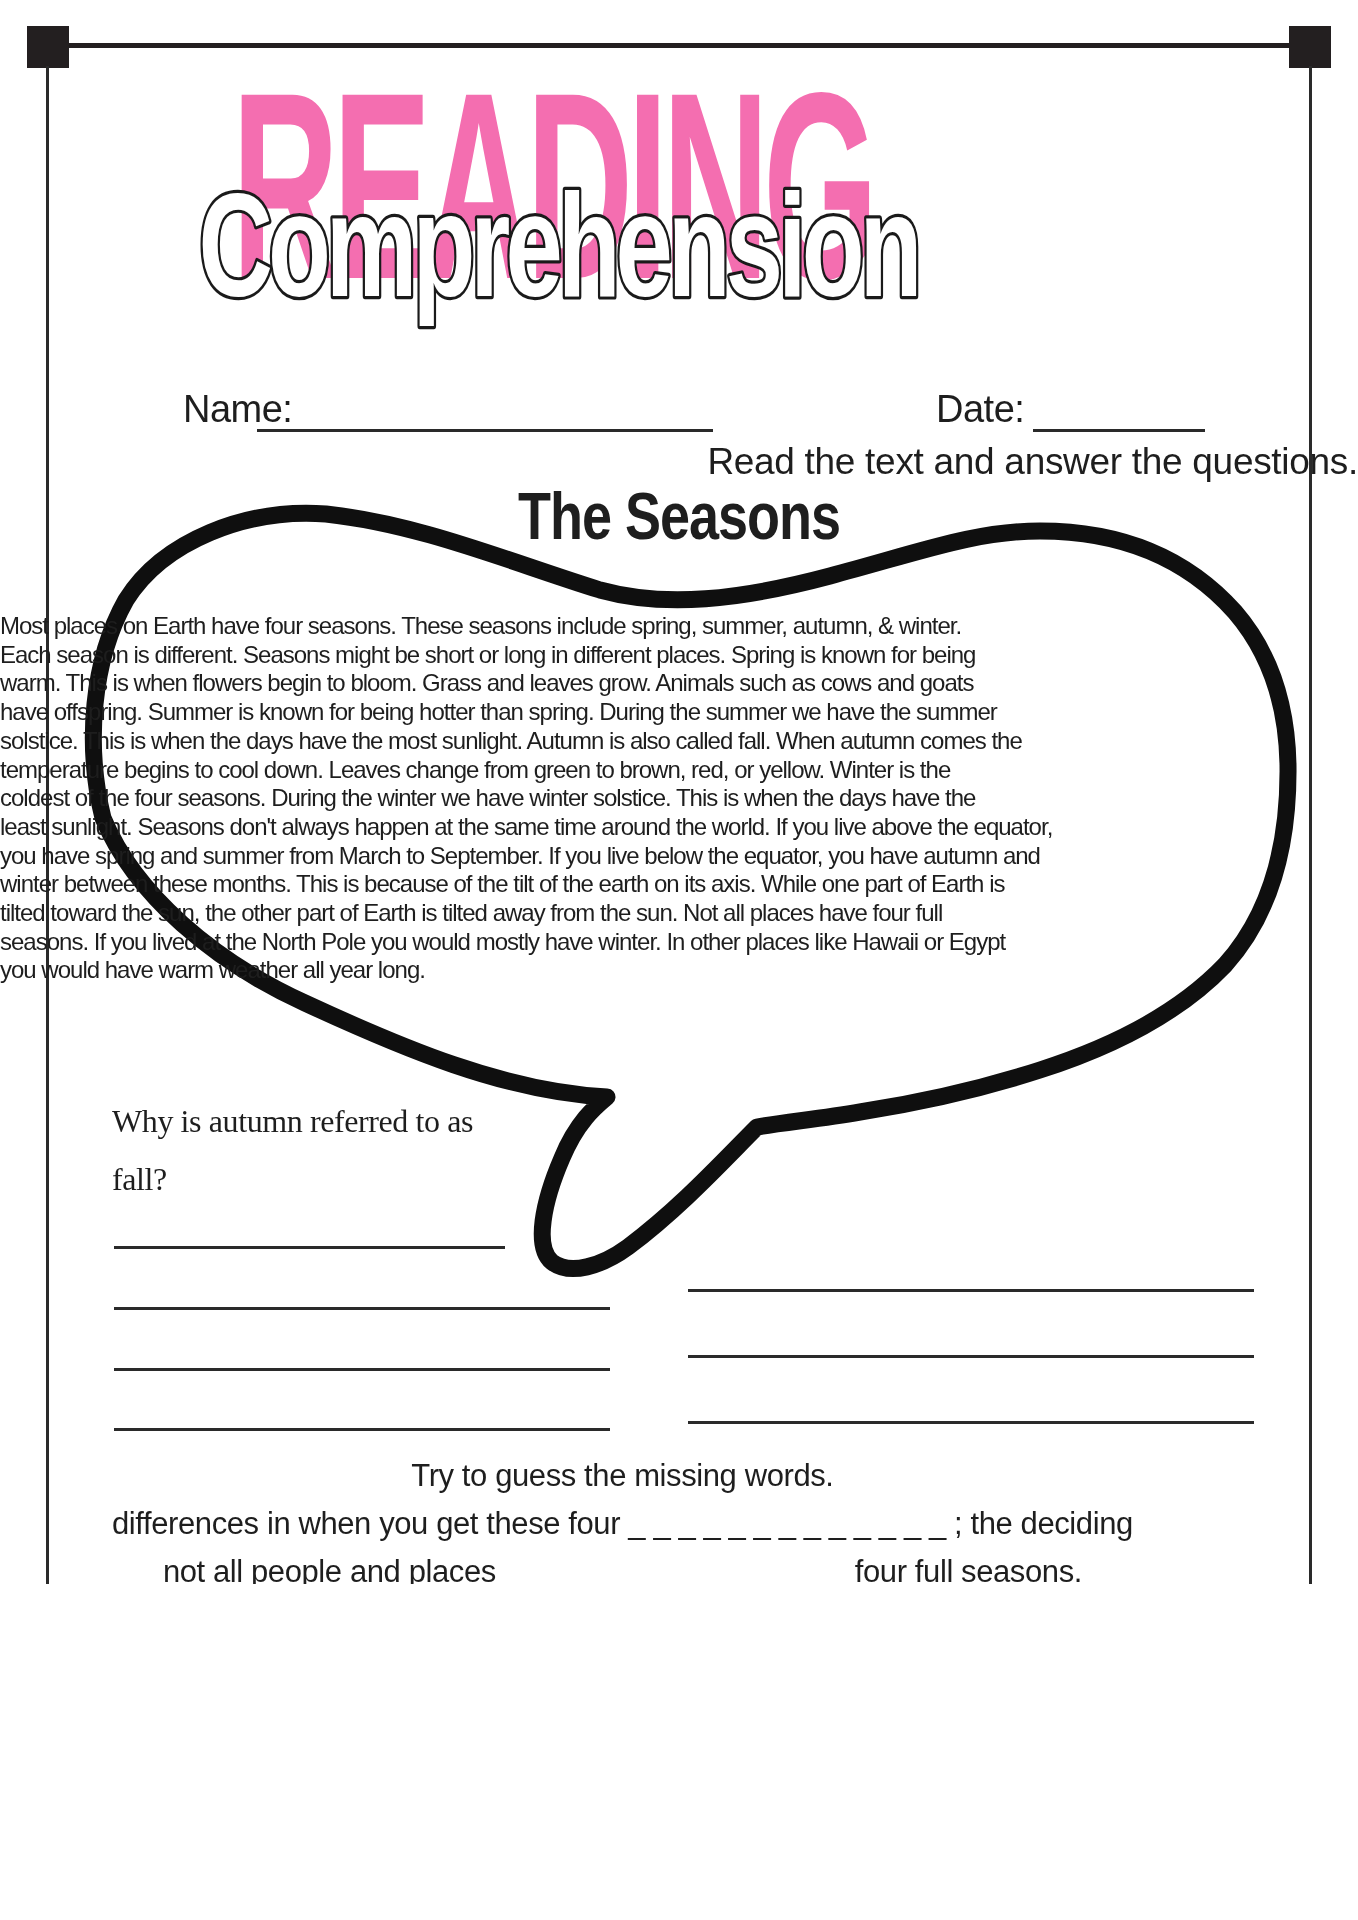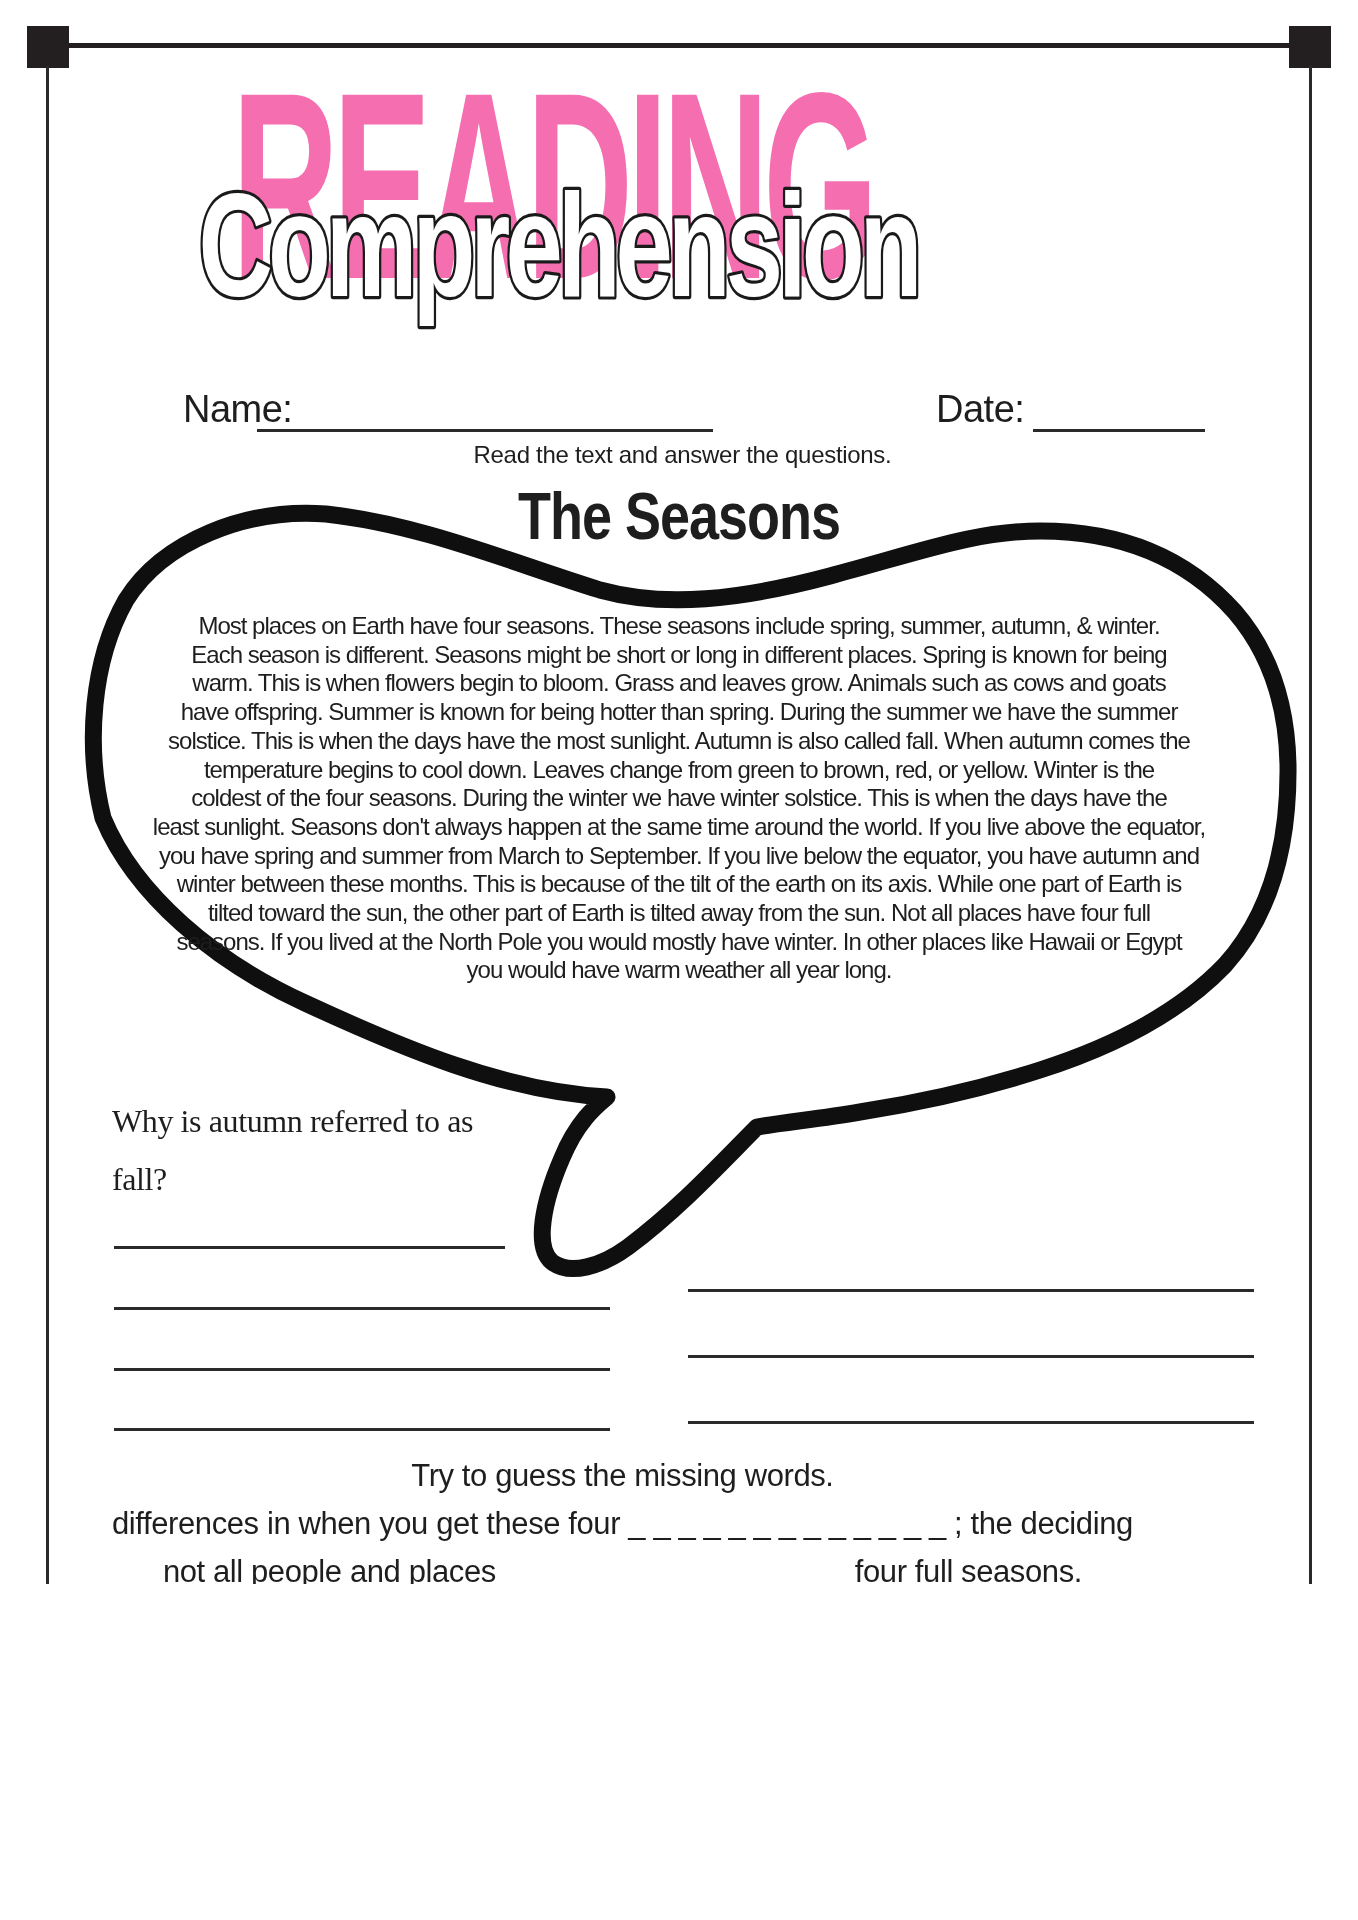--- a/index.html
+++ b/index.html
@@ -27,31 +27,31 @@
   
   .header-art{position:absolute;left:0;top:0;width:1358px;height:360px;}
   
   .label{position:absolute;font-size:38px;font-weight:400;letter-spacing:-0.5px;}
   .name-label{left:150px;top:388px;margin-left:33px;}
   .date-label{left:936px;top:388px;}
   .write-line{position:absolute;border-top:3px solid #2a2a2a;height:0;}
   .name-line{left:257px;top:429px;width:456px;}
   .date-line{left:1033px;top:429px;width:172px;}
   
-  .instruction{position:absolute;left:0;right:0;top:441px;text-align:center;font-size:24px;letter-spacing:-0.3px;margin-left:7px;}
+  .instruction{position:absolute;left:0;right:0;top:441px;text-align:right;font-size:37px;letter-spacing:-0.3px;margin-left:7px;}
   .passage-title{
     position:absolute;left:0;right:0;top:476px;text-align:center;
     font-size:54px;font-weight:700;letter-spacing:-1px;
     transform:scaleY(1.25);transform-origin:top center;
   }
   
   .bubble-svg{position:absolute;left:0;top:0;width:1358px;height:1920px;pointer-events:none;}
   .passage-body{
     position:absolute;left:0;right:0;top:612px;
-    text-align:center;white-space:pre;
+    text-align:left;white-space:pre;
     font-size:24px;line-height:28.7px;letter-spacing:-1px;
   }
   
   .question{position:absolute;font-size:32px;letter-spacing:-0.4px;white-space:pre-line;}
   .q1{left:112px;top:1092px;line-height:58px;font-family:Liberation Serif, serif;}
   .q2{left:760px;top:1142px;line-height:62px;}
   .q3{left:122px;top:1694px;}
   .ans-l1{left:114px;top:1246px;width:391px;}
   .ans-l2{left:114px;top:1307px;width:496px;}
   .ans-l3{left:114px;top:1368px;width:496px;}

